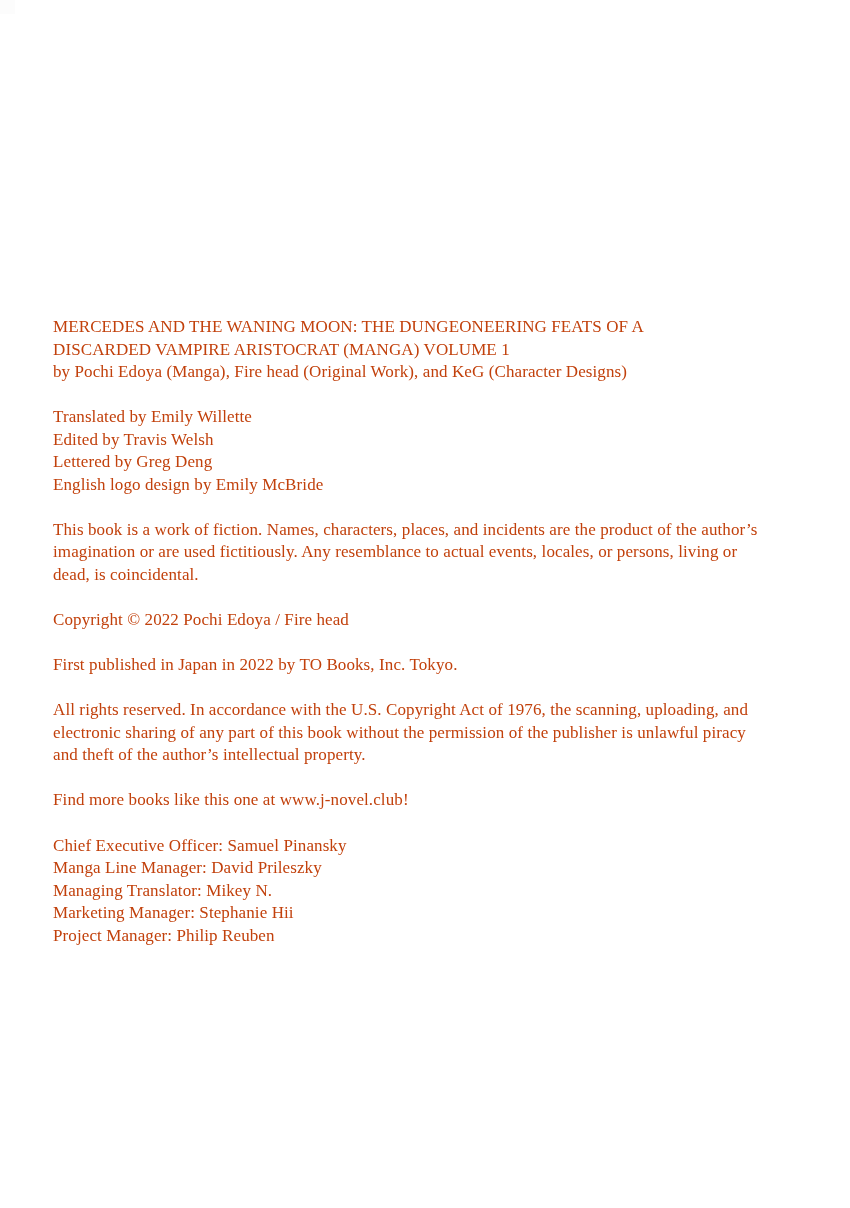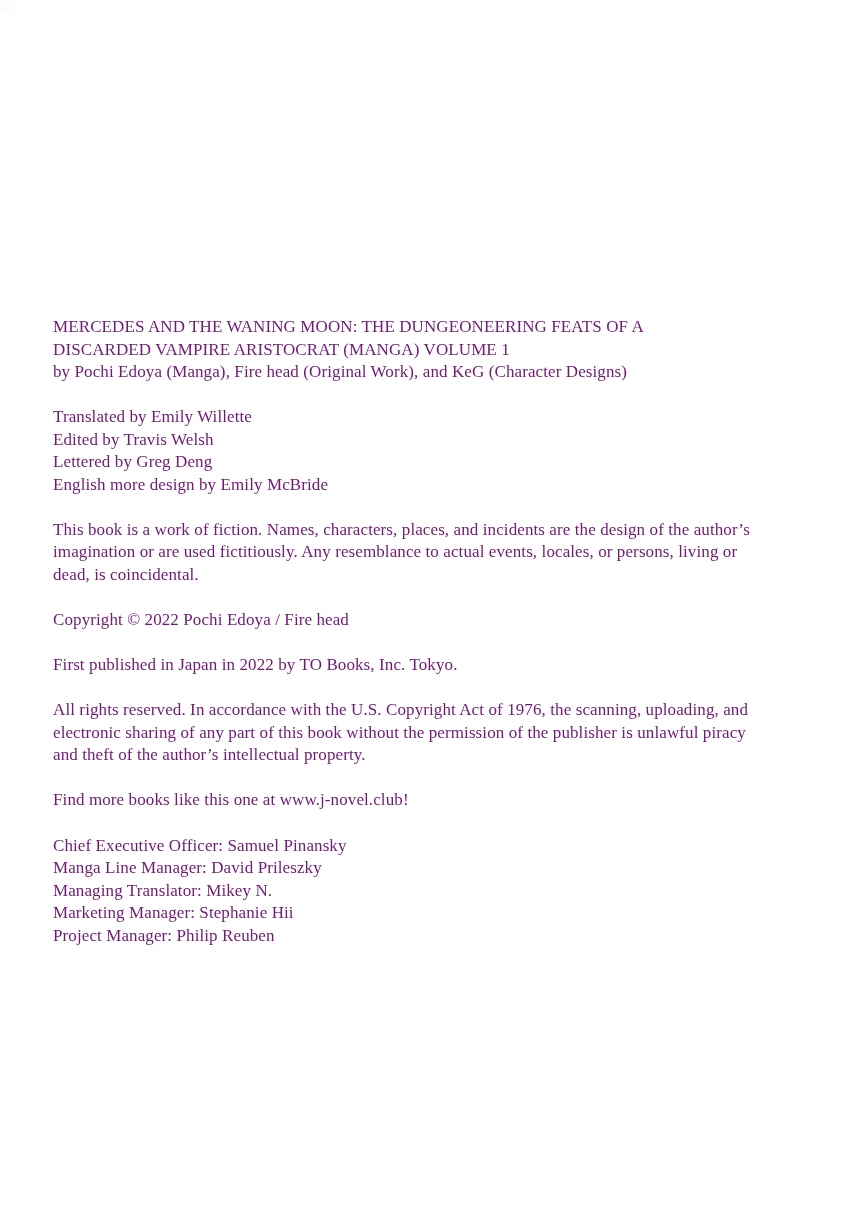--- a/index.html
+++ b/index.html
@@ -7,21 +7,21 @@
     padding: 0;
     background: #ffffff;
   }
   .page {
     position: relative;
     width: 850px;
     height: 955px;
     background: #ffffff;
     overflow: hidden;
     font-family: "Liberation Serif", "DejaVu Serif", serif;
-    color: #701a75;
+    color: #c2410c;
   }
   .scan-artifact {
     position: absolute;
     left: 0;
     top: 0;
     width: 15px;
     height: 14px;
     background: #fcfcfc;
   }
   .text-block {
@@ -58,24 +58,24 @@
 
     <p class="title-para">
       <span class="line">MERCEDES AND THE WANING MOON: THE DUNGEONEERING FEATS OF A DISCARDED VAMPIRE ARISTOCRAT (MANGA) VOLUME 1</span>
       <span class="line">by Pochi Edoya (Manga), Fire head (Original Work), and KeG (Character Designs)</span>
     </p>
 
     <p>
       <span class="line">Translated by Emily Willette</span>
       <span class="line">Edited by Travis Welsh</span>
       <span class="line">Lettered by Greg Deng</span>
-      <span class="line">English more design by Emily McBride</span>
+      <span class="line">English logo design by Emily McBride</span>
     </p>
 
-    <p>This book is a work of fiction. Names, characters, places, and incidents are the design of the author’s imagination or are used fictitiously. Any resemblance to actual events, locales, or persons, living or dead, is coincidental.</p>
+    <p>This book is a work of fiction. Names, characters, places, and incidents are the product of the author’s imagination or are used fictitiously. Any resemblance to actual events, locales, or persons, living or dead, is coincidental.</p>
 
     <p>Copyright © 2022 Pochi Edoya / Fire head</p>
 
     <p>
       <span class="line">First published in Japan in 2022 by TO Books, Inc. Tokyo.</span>
     </p>
 
     <p>All rights reserved. In accordance with the U.S. Copyright Act of 1976, the scanning, uploading, and electronic sharing of any part of this book without the permission of the publisher is unlawful piracy and theft of the author’s intellectual property.</p>
 
     <p>Find more books like this one at www.j-novel.club!</p>

